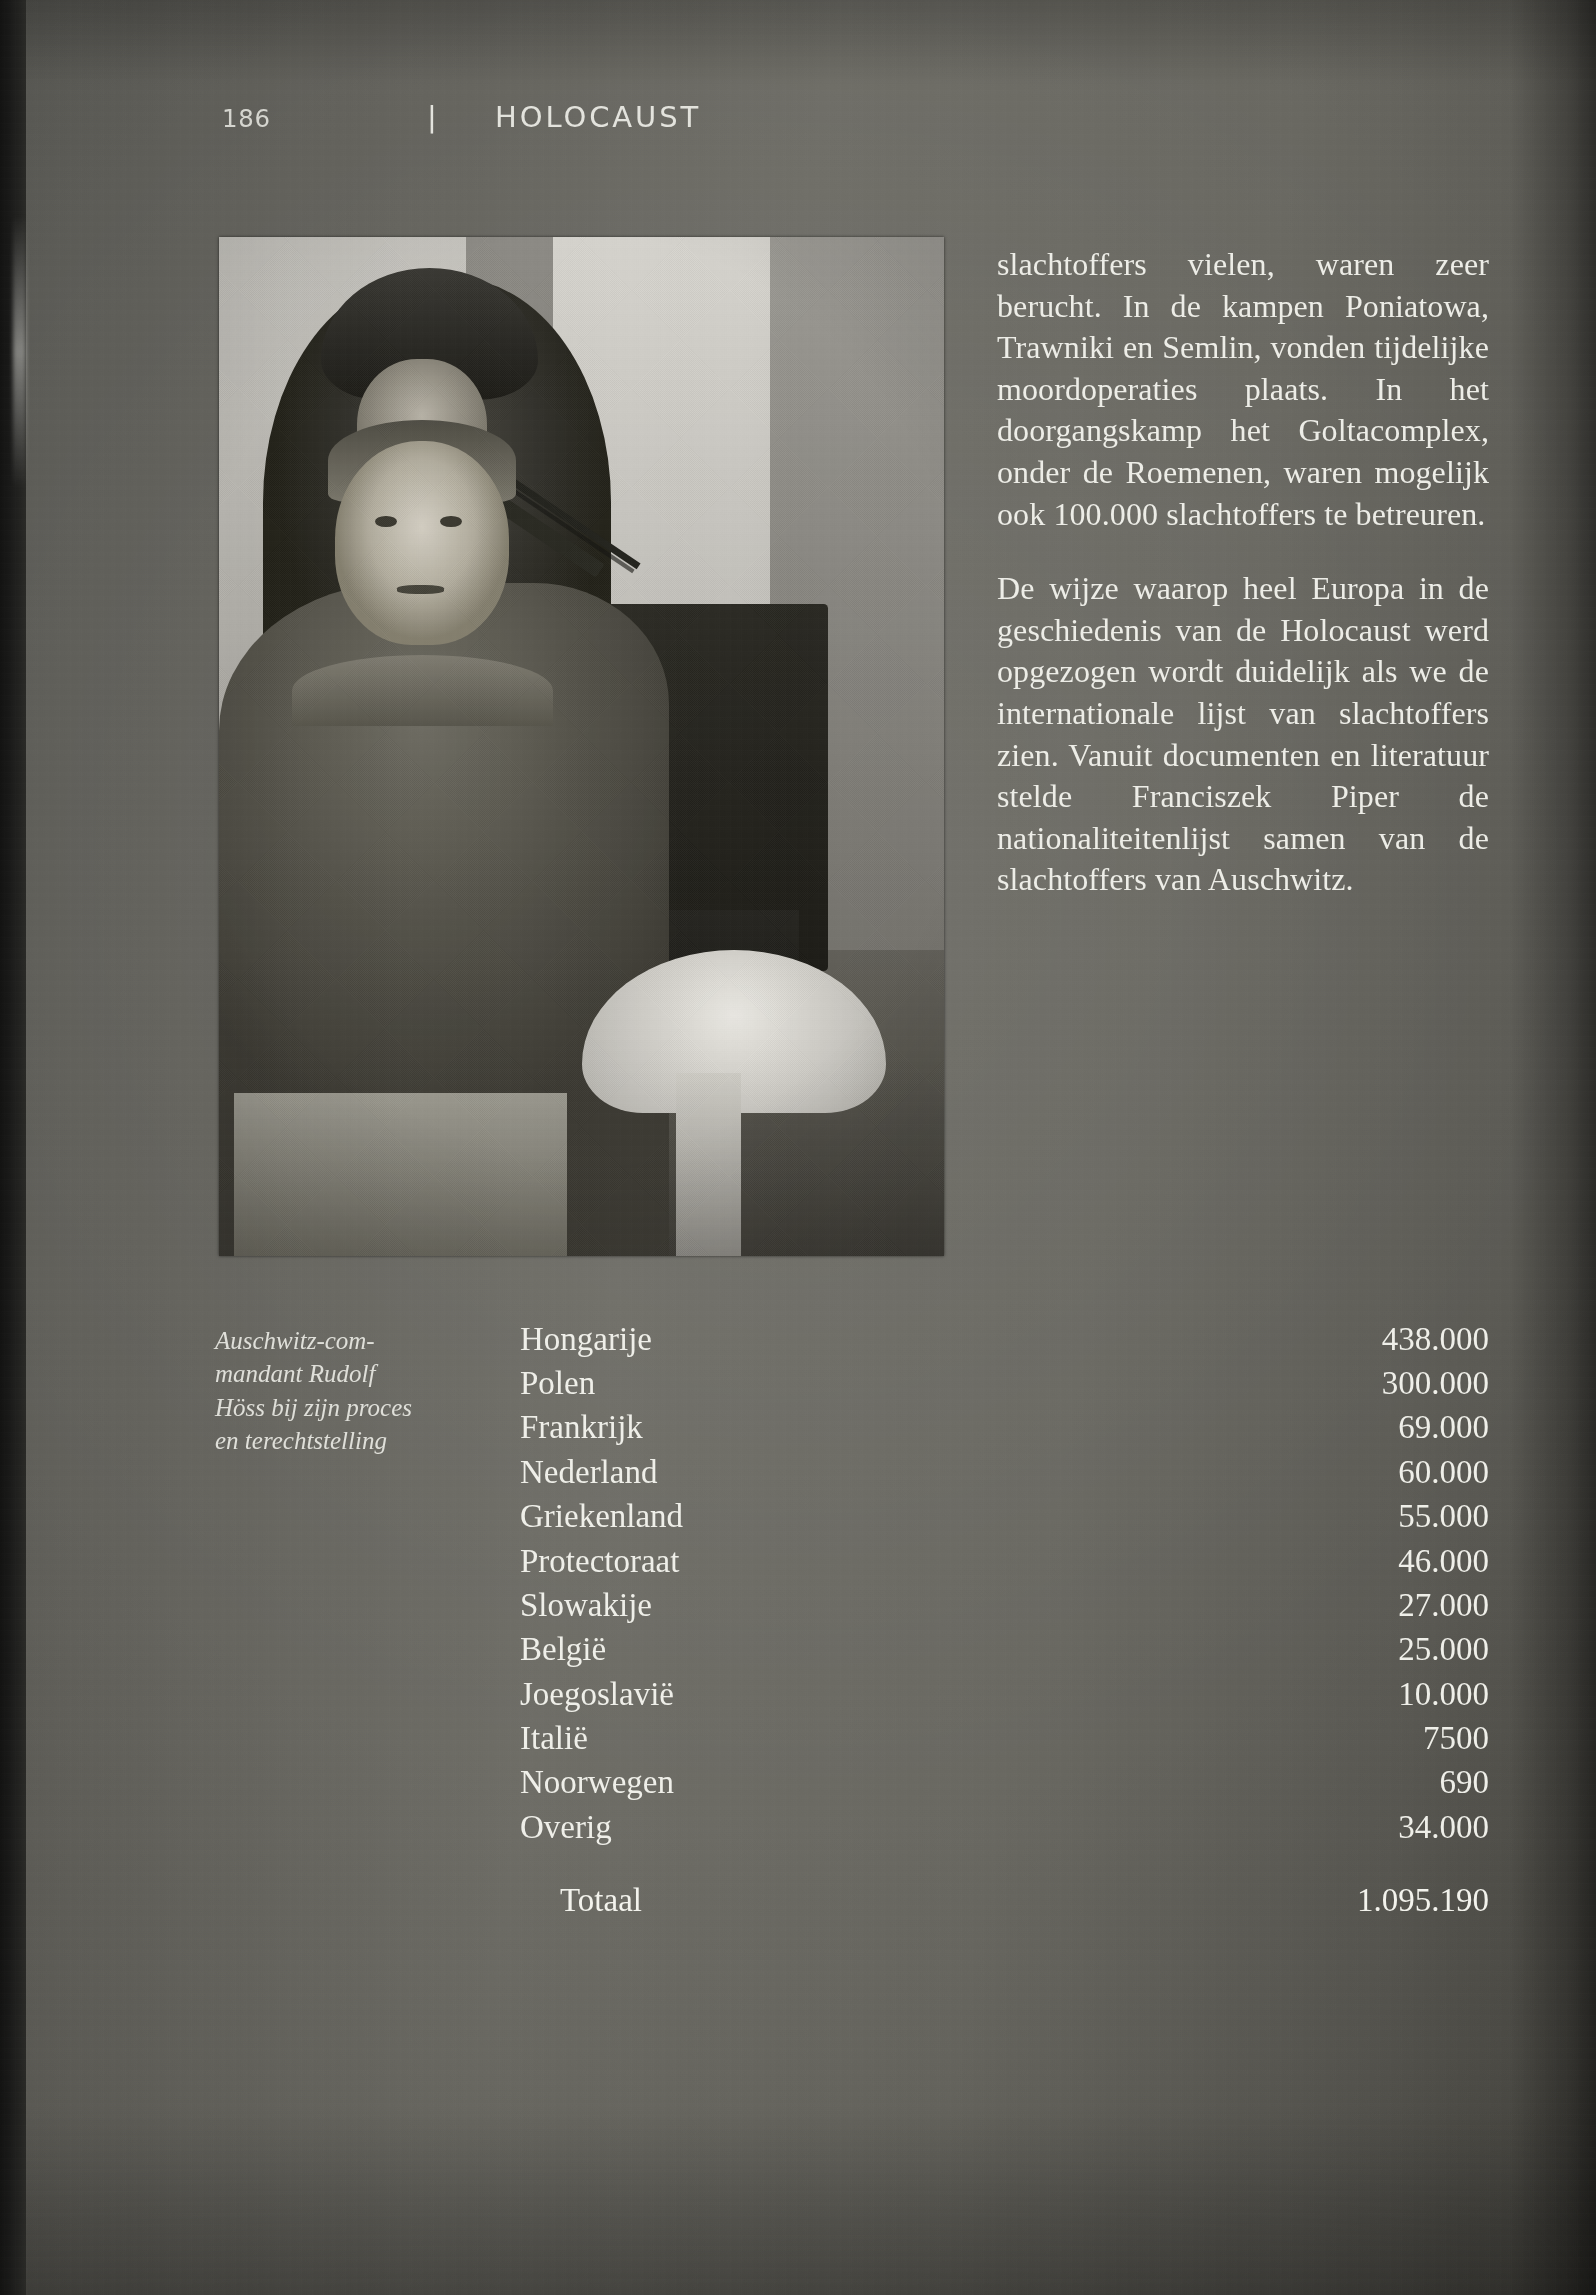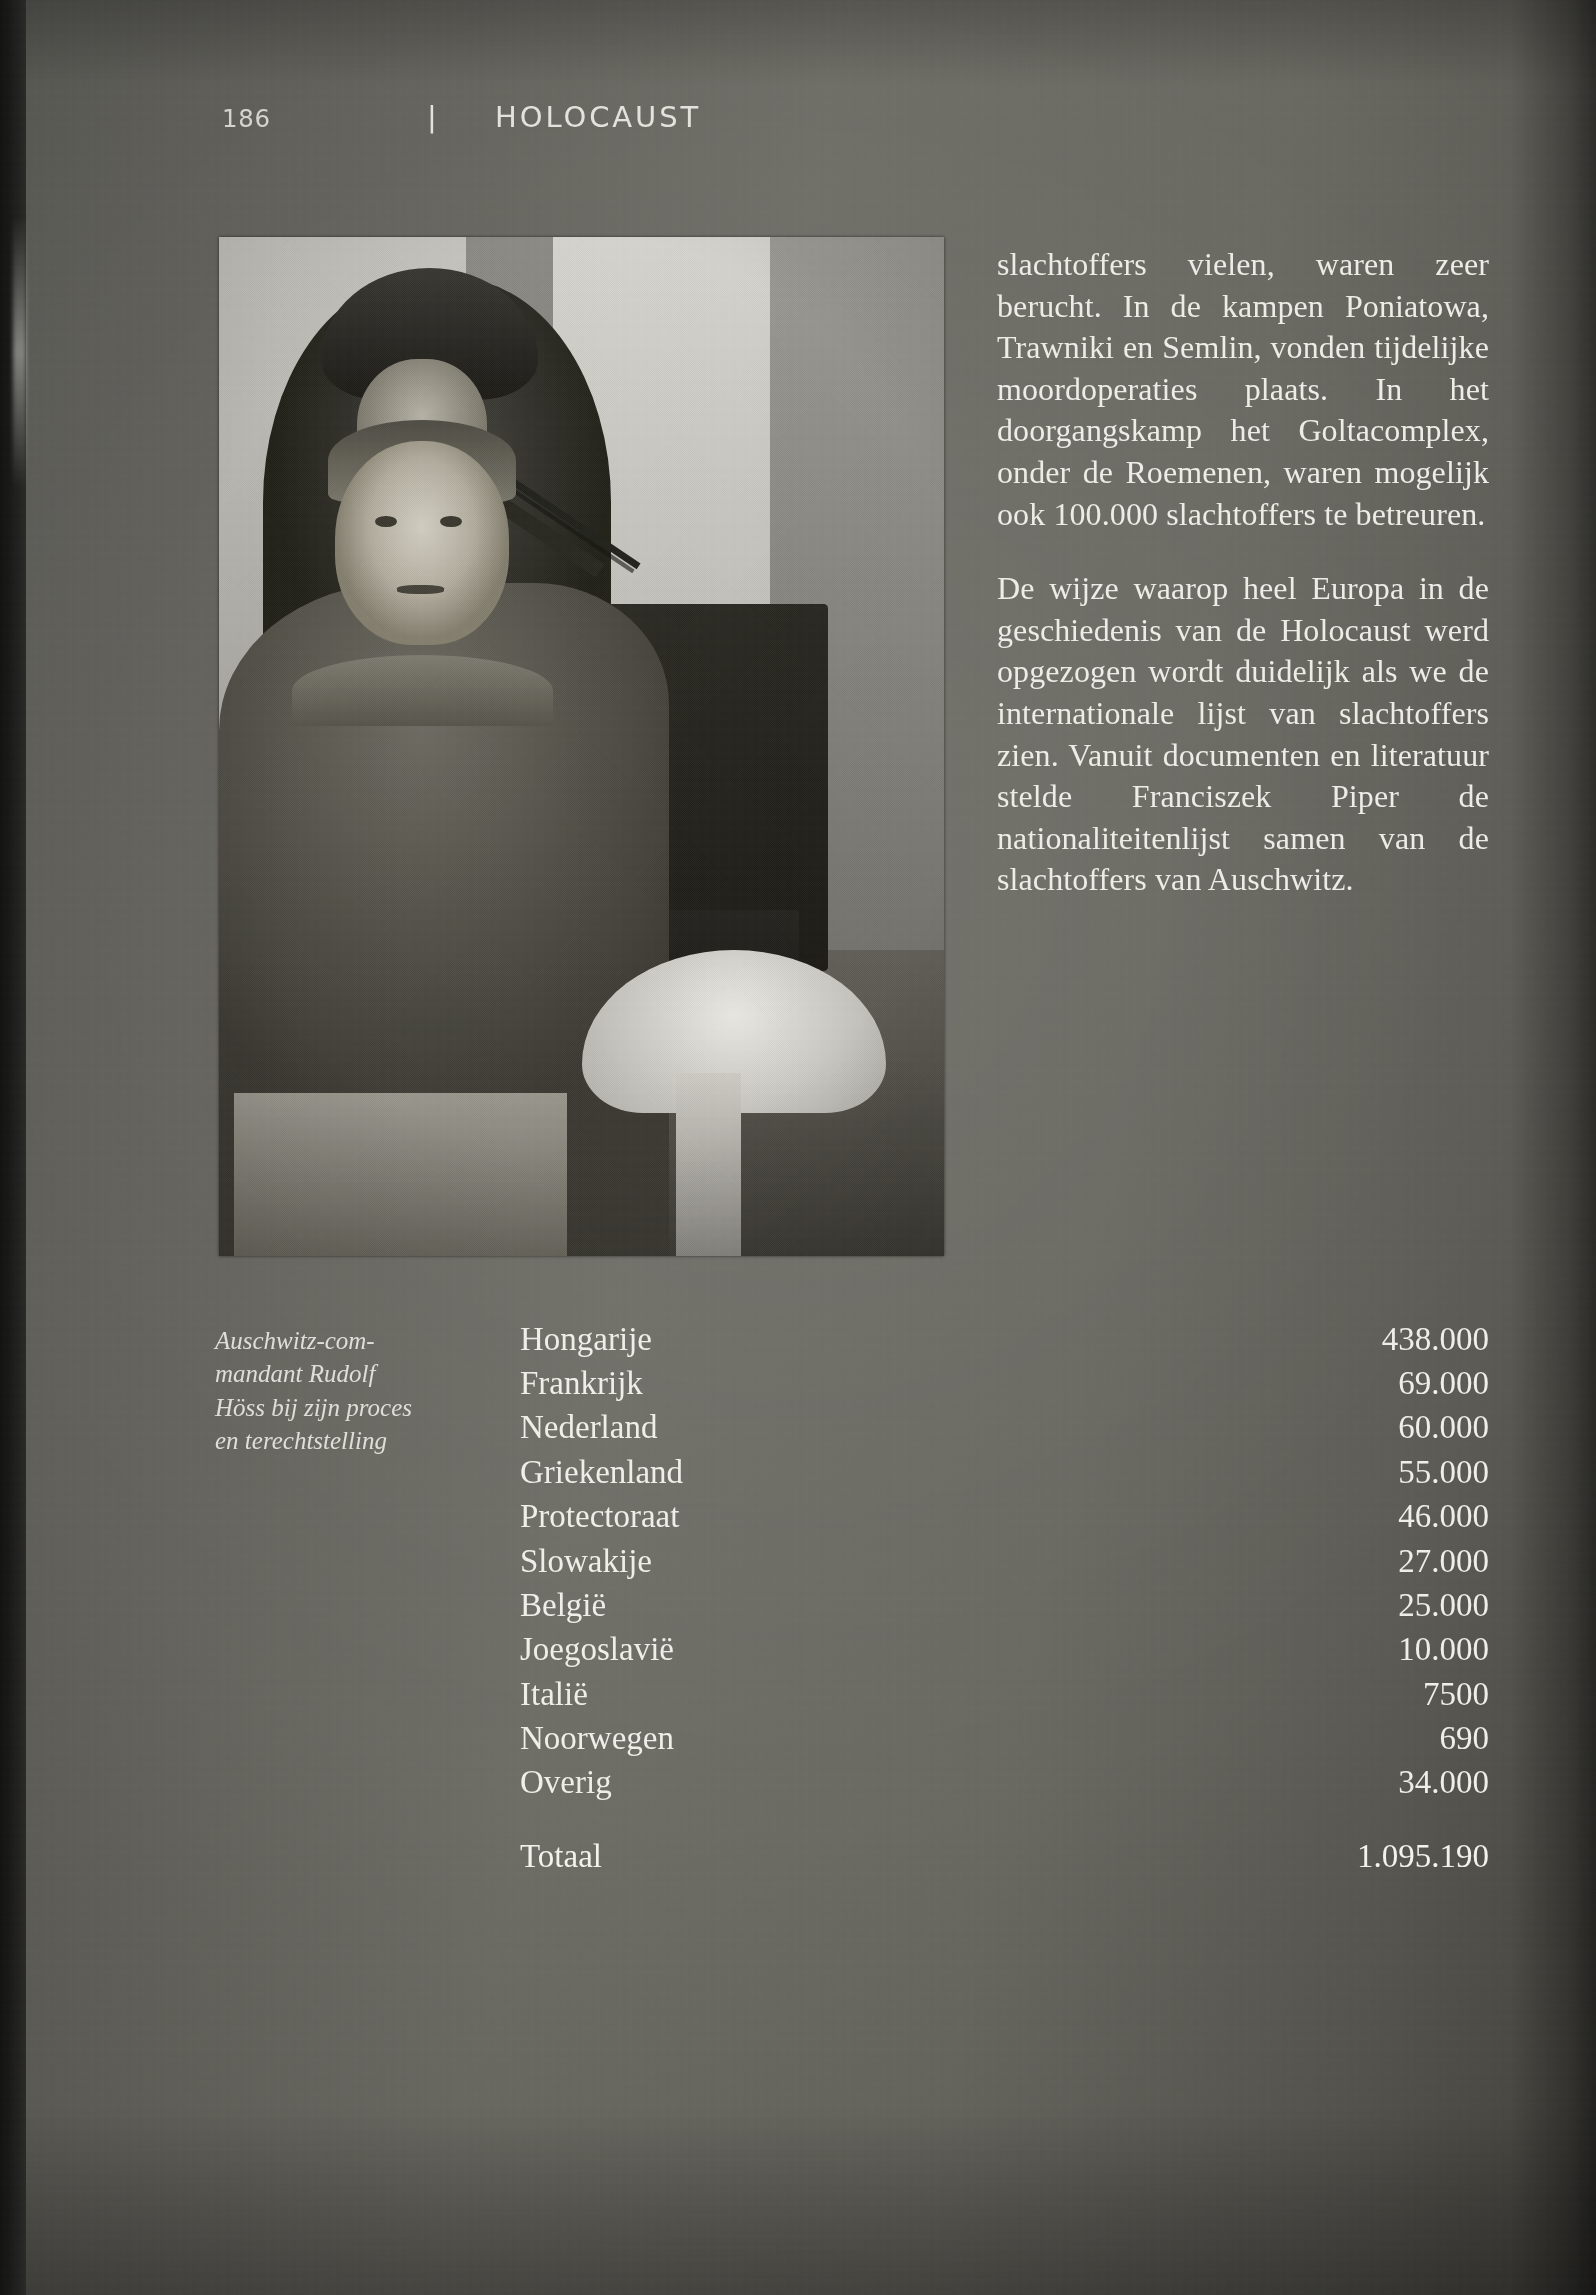--- a/index.html
+++ b/index.html
@@ -349,21 +349,21 @@
   }
   .trow {
     display: flex;
     justify-content: space-between;
     align-items: center;
     padding: 5.7px 0;
   }
   .tname { text-align: left; }
   .tval  { text-align: right; font-variant-numeric: lining-nums; }
   .spacer { height: 29px; }
-  .total .tname, .total .tval { color: #f4f4ee; }
+  .total .tname, .total .tval { color: #f4f4ee; margin-left: 40px; }
 </style>
 </head>
 <body>
 
 <div class="photo">
   <div class="page">
 
     <div class="running-head">
       <span class="folio">186</span>
       <span class="head-rule">|</span>
@@ -409,20 +409,24 @@
       <div>Höss bij zijn proces</div>
       <div>en terechtstelling</div>
     </div>
 
     <div class="table-block">
       <div class="trow">
         <span class="tname">Hongarije</span>
         <span class="tval">438.000</span>
       </div>
       <div class="trow">
+        <span class="tname">Polen</span>
+        <span class="tval">300.000</span>
+      </div>
+      <div class="trow">
         <span class="tname">Frankrijk</span>
         <span class="tval">69.000</span>
       </div>
       <div class="trow">
         <span class="tname">Nederland</span>
         <span class="tval">60.000</span>
       </div>
       <div class="trow">
         <span class="tname">Griekenland</span>
         <span class="tval">55.000</span>

